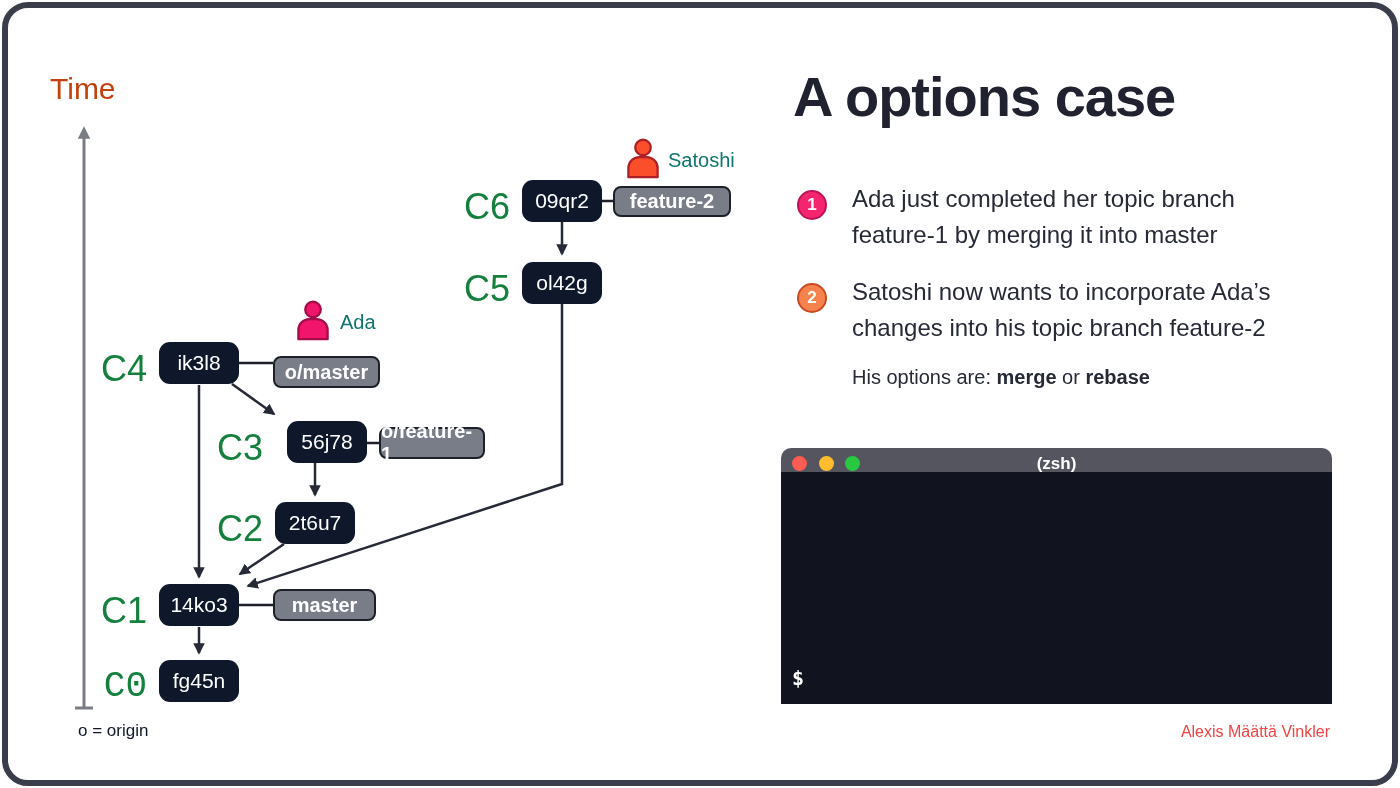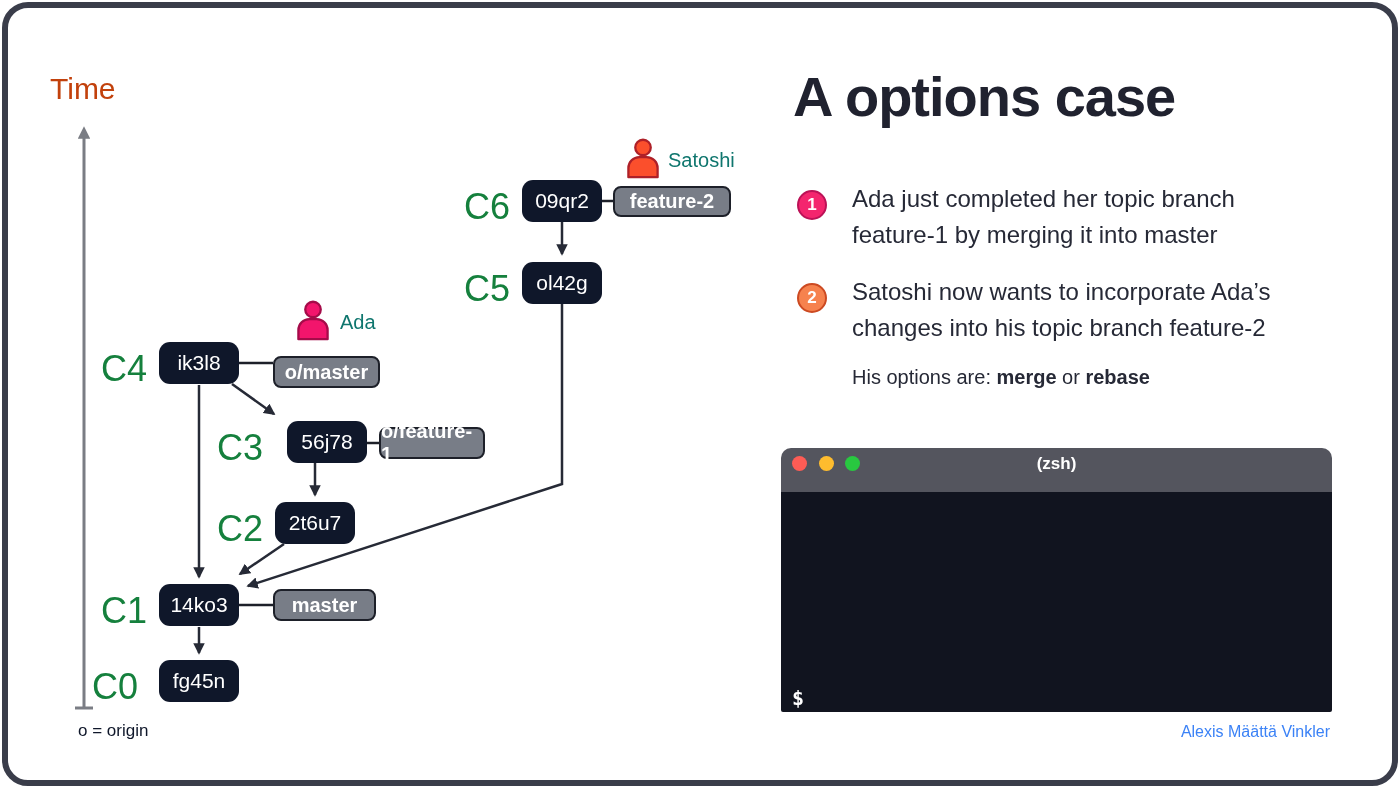--- a/index.html
+++ b/index.html
@@ -41,33 +41,33 @@
   .item-text { position:absolute; left:852px; width:470px; font-size:24px; line-height:36px;
                color:#262936; z-index:2; }
   .item-text div { white-space:nowrap; }
   .italic { }
   .bold { font-weight:bold; }
   .options-line { left:852px; top:366px; font-size:20px; color:#262936; z-index:2; white-space:nowrap; }
 
   
   .terminal { position:absolute; left:781px; top:448px; width:551px; height:264px; z-index:2;
               border-radius:10px 10px 2px 2px; overflow:hidden; }
-  .term-bar { position:relative; height:44px; background:#54555e; }
+  .term-bar { position:relative; height:24px; background:#54555e; }
   .term-light { position:absolute; top:8px; width:15px; height:15px; border-radius:50%; }
   .light-red { left:11px; background:#fd5c55; }
   .light-yellow { left:38px; background:#febc2e; }
   .light-green { left:64px; background:#28c840; }
   .term-title { position:absolute; left:0; right:0; top:0; height:32px;
                 display:flex; align-items:center; justify-content:center;
                 color:#ffffff; font-size:17px; font-weight:bold; }
   .term-body { position:relative; height:232px; background:#11141f; }
   .term-prompt { position:absolute; left:11px; bottom:14px; color:#ffffff; font-size:20px;
                  font-weight:bold; font-family:"DejaVu Sans Mono", monospace; }
 
-  .attribution { right:70px; top:723px; font-size:16px; color:#3b82f6; z-index:2; }
+  .attribution { right:70px; top:723px; font-size:16px; color:#ef4444; z-index:2; }
 </style>
 </head>
 <body>
 
 <div class="slide">
   <div class="frame"></div>
 
   <svg class="overlay" width="1400" height="788" viewBox="0 0 1400 788">
     <defs>
       <marker id="ah" viewBox="0 0 10 10" refX="8.5" refY="5" markerWidth="4.6" markerHeight="4.6" orient="auto-start-reverse" markerUnits="strokeWidth">
@@ -103,21 +103,21 @@
 
   <div class="abs time-label">Time</div>
   <div class="abs origin-note">o = origin</div>
 
   <div class="commit-id" style="left:455px; top:186px;">C6</div>
   <div class="commit-id" style="left:455px; top:268px;">C5</div>
   <div class="commit-id" style="left:92px;  top:348px;">C4</div>
   <div class="commit-id" style="left:208px; top:427px;">C3</div>
   <div class="commit-id" style="left:208px; top:508px;">C2</div>
   <div class="commit-id" style="left:92px;  top:590px;">C1</div>
-  <div class="commit-id" style="left:83px;  top:666px;">C0</div>
+  <div class="commit-id" style="left:92px;  top:666px;font-family:Liberation Mono, monospace;">C0</div>
 
   <div class="commit-box" style="left:522px; top:180px;">09qr2</div>
   <div class="commit-box" style="left:522px; top:262px;">ol42g</div>
   <div class="commit-box" style="left:159px; top:342px;">ik3l8</div>
   <div class="commit-box" style="left:275px; top:421px;margin-left:12px;">56j78</div>
   <div class="commit-box" style="left:275px; top:502px;">2t6u7</div>
   <div class="commit-box" style="left:159px; top:584px;">14ko3</div>
   <div class="commit-box" style="left:159px; top:660px;">fg45n</div>
 
   <div class="branch-box" style="left:613px; top:186px; width:118px; height:31px;">feature-2</div>

